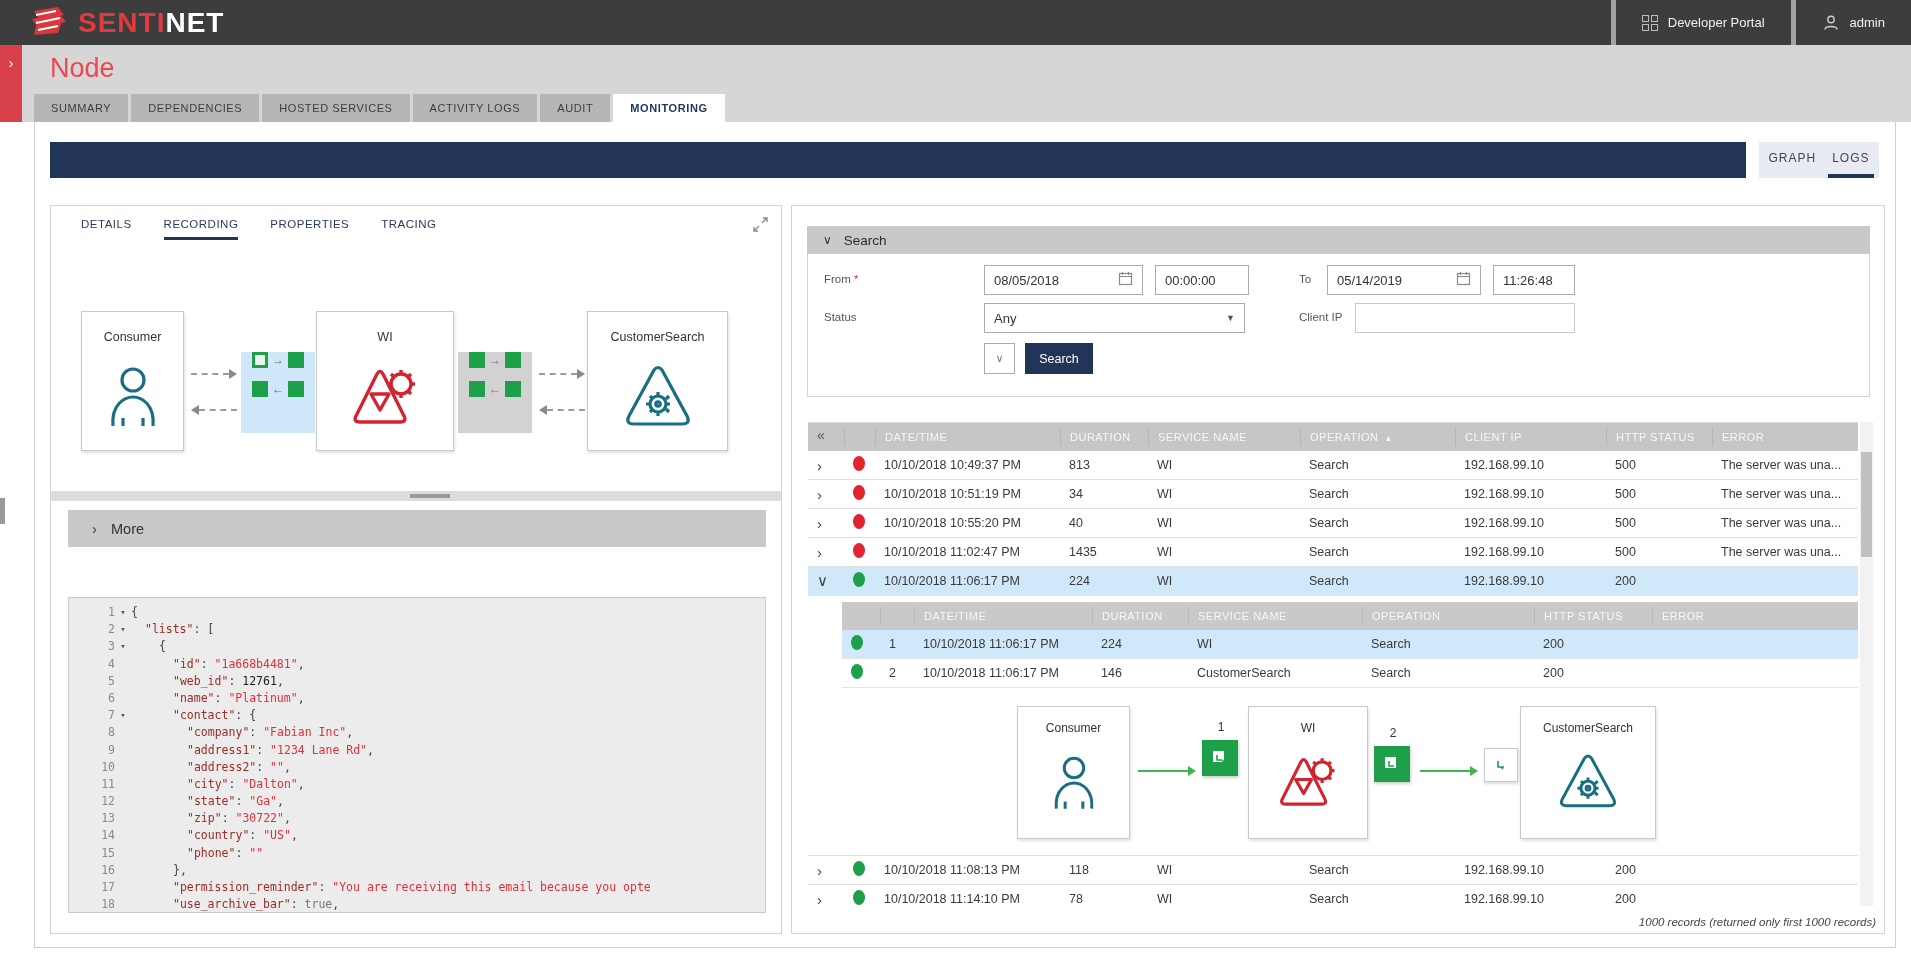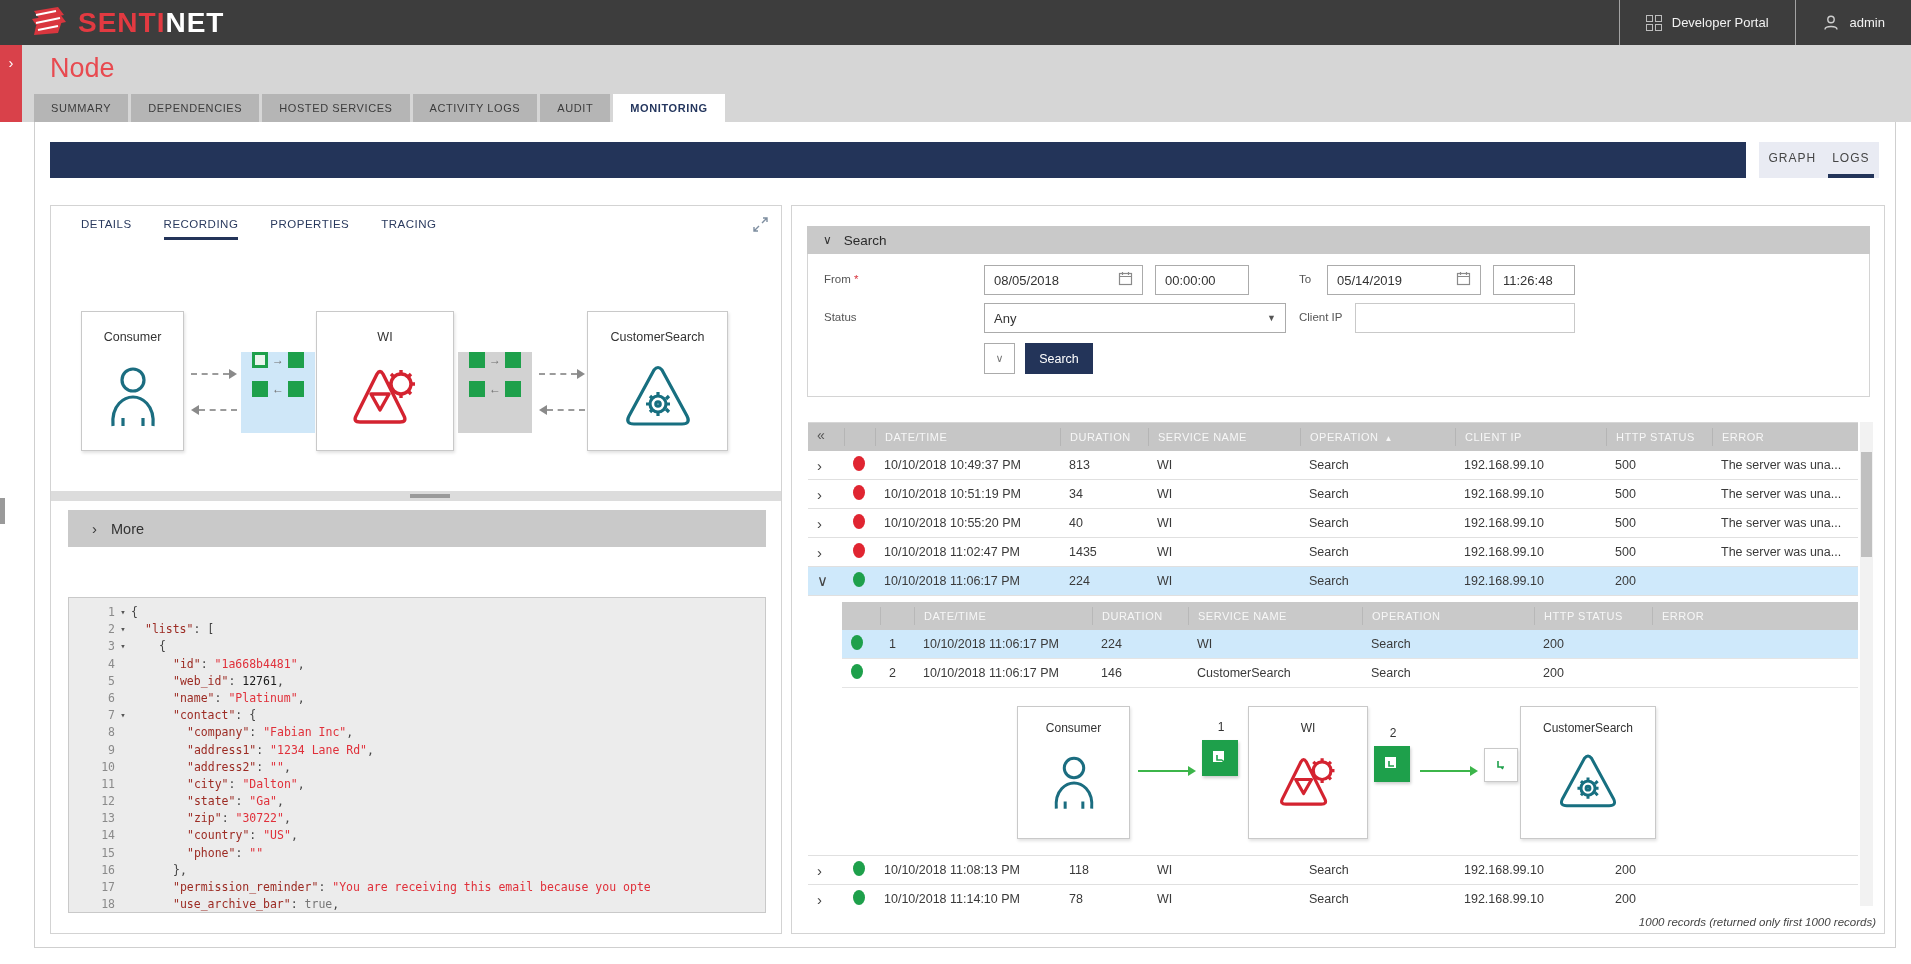--- a/index.html
+++ b/index.html
@@ -6,21 +6,21 @@
   html,body { width:1911px; height:964px; overflow:hidden; background:#fff;
     font-family:"Liberation Sans", sans-serif; -webkit-font-smoothing:antialiased; }
   #app { position:relative; width:1911px; height:964px; }
 
   
   .topbar { position:absolute; left:0; top:0; width:1911px; height:45px; background:#3d3d3d; display:flex; align-items:center; }
   .brand { display:flex; align-items:center; gap:10px; padding-left:28px; }
   .brand-text { font-size:28px; letter-spacing:1px; font-weight:bold; }
   .brand-text .senti { color:#e23a41; } .brand-text .net { color:#ffffff; }
   .topbar-right { margin-left:auto; display:flex; height:45px; }
-  .top-section { display:flex; align-items:center; gap:10px; padding:0 26px; border-left:1px solid #a3a3a3; color:#f2f2f2; font-size:13px; cursor:pointer; }
+  .top-section { display:flex; align-items:center; gap:10px; padding:0 26px; border-left:5px solid #a3a3a3; color:#f2f2f2; font-size:13px; cursor:pointer; }
   .grid-icon { display:grid; grid-template-columns:7px 7px; grid-gap:2px; }
   .grid-icon i { width:7px; height:7px; border:1px solid #bdbdbd; display:block; }
   .user-glyph svg { display:block; }
 
   
   .subhead { position:absolute; left:0; top:45px; width:1911px; height:77px; background:#d6d6d6; }
   .red-tag { position:absolute; left:0; top:0; width:22px; height:77px; background:#d9414a; color:#fff; font-size:15px; text-align:center; padding-top:9px; cursor:pointer; }
   .node-title { position:absolute; left:50px; top:8px; font-size:27px; color:#e84a50; font-weight:400; }
   .nav-tabs { position:absolute; left:34px; bottom:0; display:flex; gap:3px; }
   .nav-tab { height:28px; padding:0 17px; display:flex; align-items:center; background:#b5b5b5; color:#3c3c3c; font-size:11px; letter-spacing:.6px; cursor:pointer; }
@@ -356,21 +356,21 @@
                 <rect x="1.5" y="2.5" width="12" height="11"></rect>
                 <path d="M1.5 5.5 h12 M4.5 1 v3 M10.5 1 v3"></path>
               </svg>
           </span>
         </div>
         <div class="inputbox" style="left:685px; top:11px; width:82px;">
             <span>11:26:48</span>
           </div>
 
         <span class="flabel" style="left:16px; top:57px;">Status</span>
-        <div class="inputbox selectbox" style="left:176px; top:49px; width:302px;">
+        <div class="inputbox selectbox" style="left:176px; top:49px; width:261px;">
           <span>Any</span>
           <span class="dd">▼</span>
         </div>
         <span class="flabel" style="left:491px; top:57px;">Client IP</span>
         <div class="inputbox" style="left:547px; top:49px; width:220px; border-color:#c9c9c9;">
             <span></span>
           </div>
 
         <div class="chevbtn" style="left:176px; top:89px;">
             <span>∨</span>

